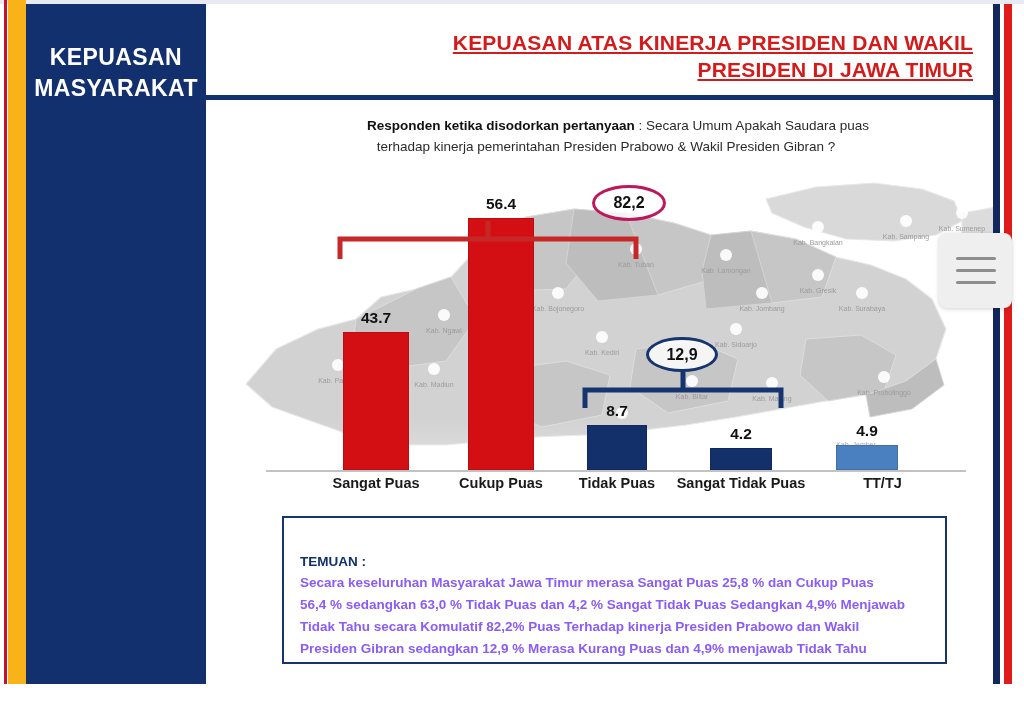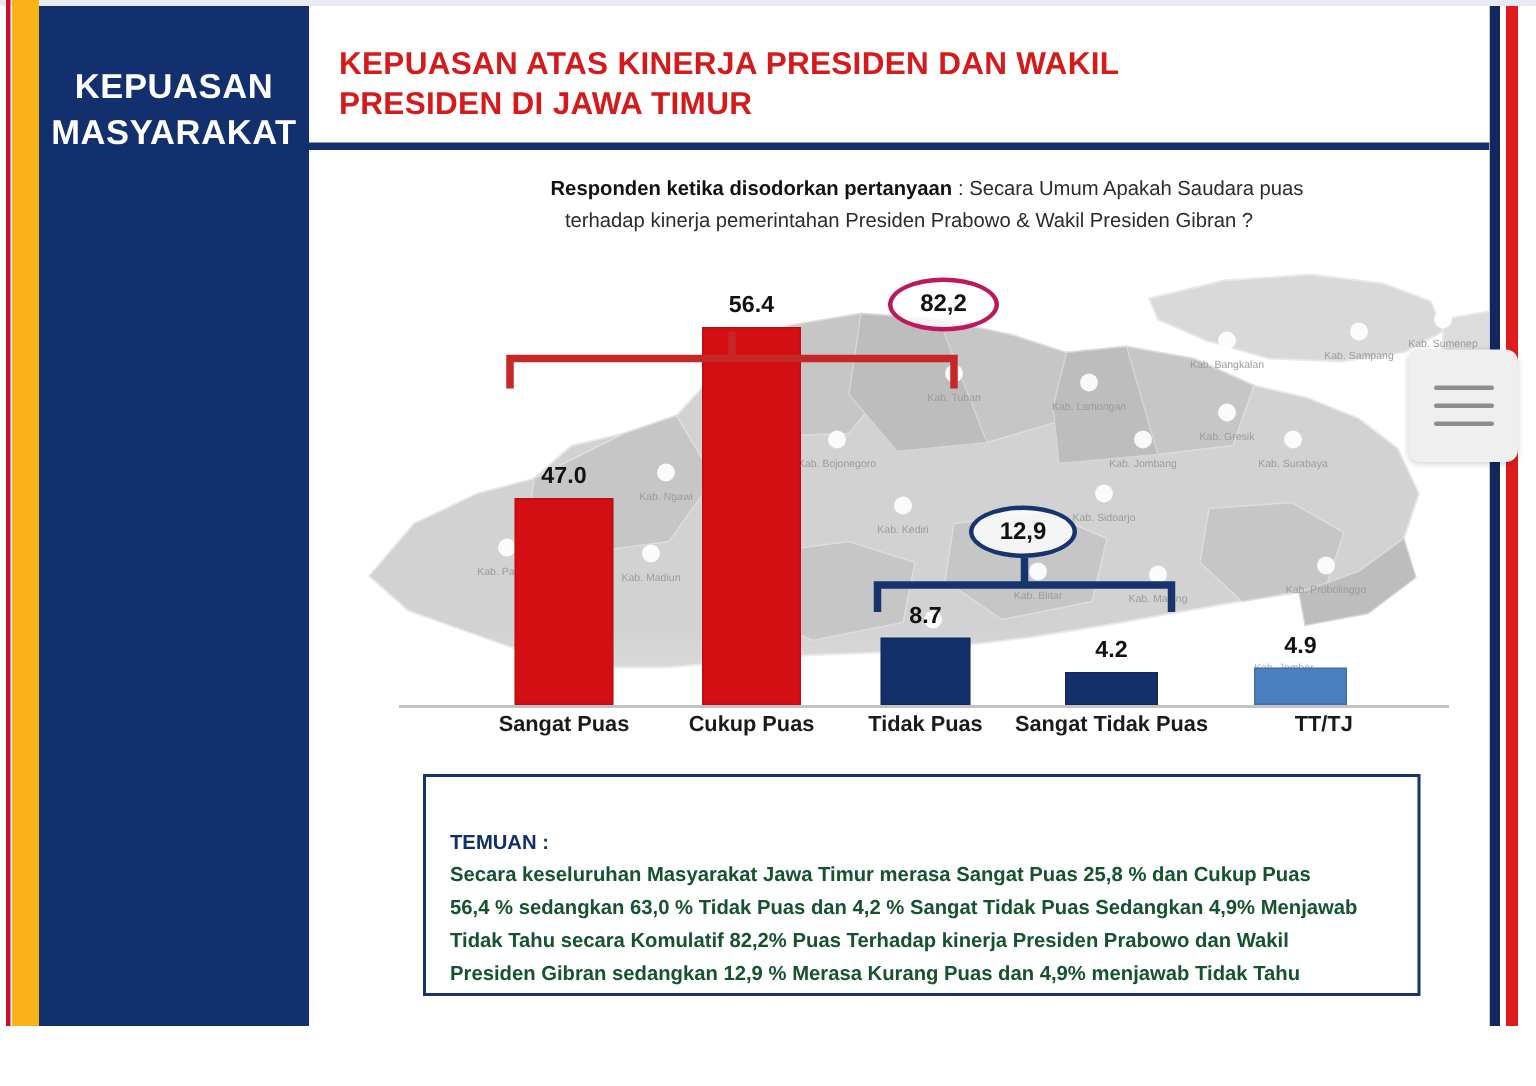--- a/index.html
+++ b/index.html
@@ -55,24 +55,25 @@
     position: absolute; left: 206px; top: 4px; width: 787px; height: 680px;
     background: #ffffff;
     overflow: hidden;
   }
   .title-rule {
     position: absolute; left: 0; top: 91px; width: 787px; height: 5px;
     background: #12306E;
   }
   .main-title {
     position: absolute; left: 20px; top: 26px; width: 747px;
-    text-align: left;
+    text-align: right;
     color: #D41B1B;
     font-size: 21px; font-weight: bold; line-height: 1.27;
     letter-spacing: 0.2px;
+    text-decoration: underline;
   }
 
   
   .question {
     position: absolute; left: 60px; top: 112px; width: 680px;
     text-align: center;
     color: #2b2b2b; font-size: 13.5px; line-height: 1.52;
   }
   .question b { font-weight: bold; color: #111; margin-left: 24px; }
 
@@ -128,21 +129,21 @@
     border: 2px solid #16356F;
     background: rgba(255,255,255,.90);
     padding: 12px 16px 10px 16px;
   }
   .temuan-label {
     color: #10306B; font-size: 13.5px; font-weight: bold;
     margin-bottom: 3px;
     margin-top: 24px;
   }
   .temuan-body {
-    color: #14532d; font-size: 13.5px; font-weight: bold; line-height: 1.62;
+    color: #8b5cf6; font-size: 13.5px; font-weight: bold; line-height: 1.62;
   }
 
   
   .hamburger {
     position: absolute; left: 939px; top: 233px; width: 73px; height: 75px;
     background: #EFEFEF; border-radius: 8px;
     box-shadow: 0 1px 4px rgba(0,0,0,.18);
     display: flex; flex-direction: column; justify-content: center;
     align-items: center; gap: 9px;
     z-index: 40;
@@ -266,21 +267,21 @@
           <text x="416" y="262">Kab. Trenggalek</text>
           <text x="650" y="278">Kab. Jember</text>
         </g>
         <rect x="0" y="250" width="787" height="85" fill="url(#fade)"></rect>
       </svg>
 
       <div class="plot">
         <div class="baseline"></div>
 
         <div class="bar" style="left:137px; width:66px; height:138px; background:#D40F14;"></div>
-        <div class="bar-val" style="left:125px; top:140px;">47.0</div>
+        <div class="bar-val" style="left:125px; top:140px;">43.7</div>
         <div class="bar-cat" style="left:90px;">Sangat Puas</div>
 
         <div class="bar" style="left:262px; width:66px; height:252px; background:#D40F14;"></div>
         <div class="bar-val" style="left:250px; top:26px;">56.4</div>
         <div class="bar-cat" style="left:215px;">Cukup Puas</div>
 
         <div class="bar" style="left:381px; width:60px; height:45px; background:#13306B;"></div>
         <div class="bar-val" style="left:366px; top:233px;">8.7</div>
         <div class="bar-cat" style="left:331px;">Tidak Puas</div>
 

